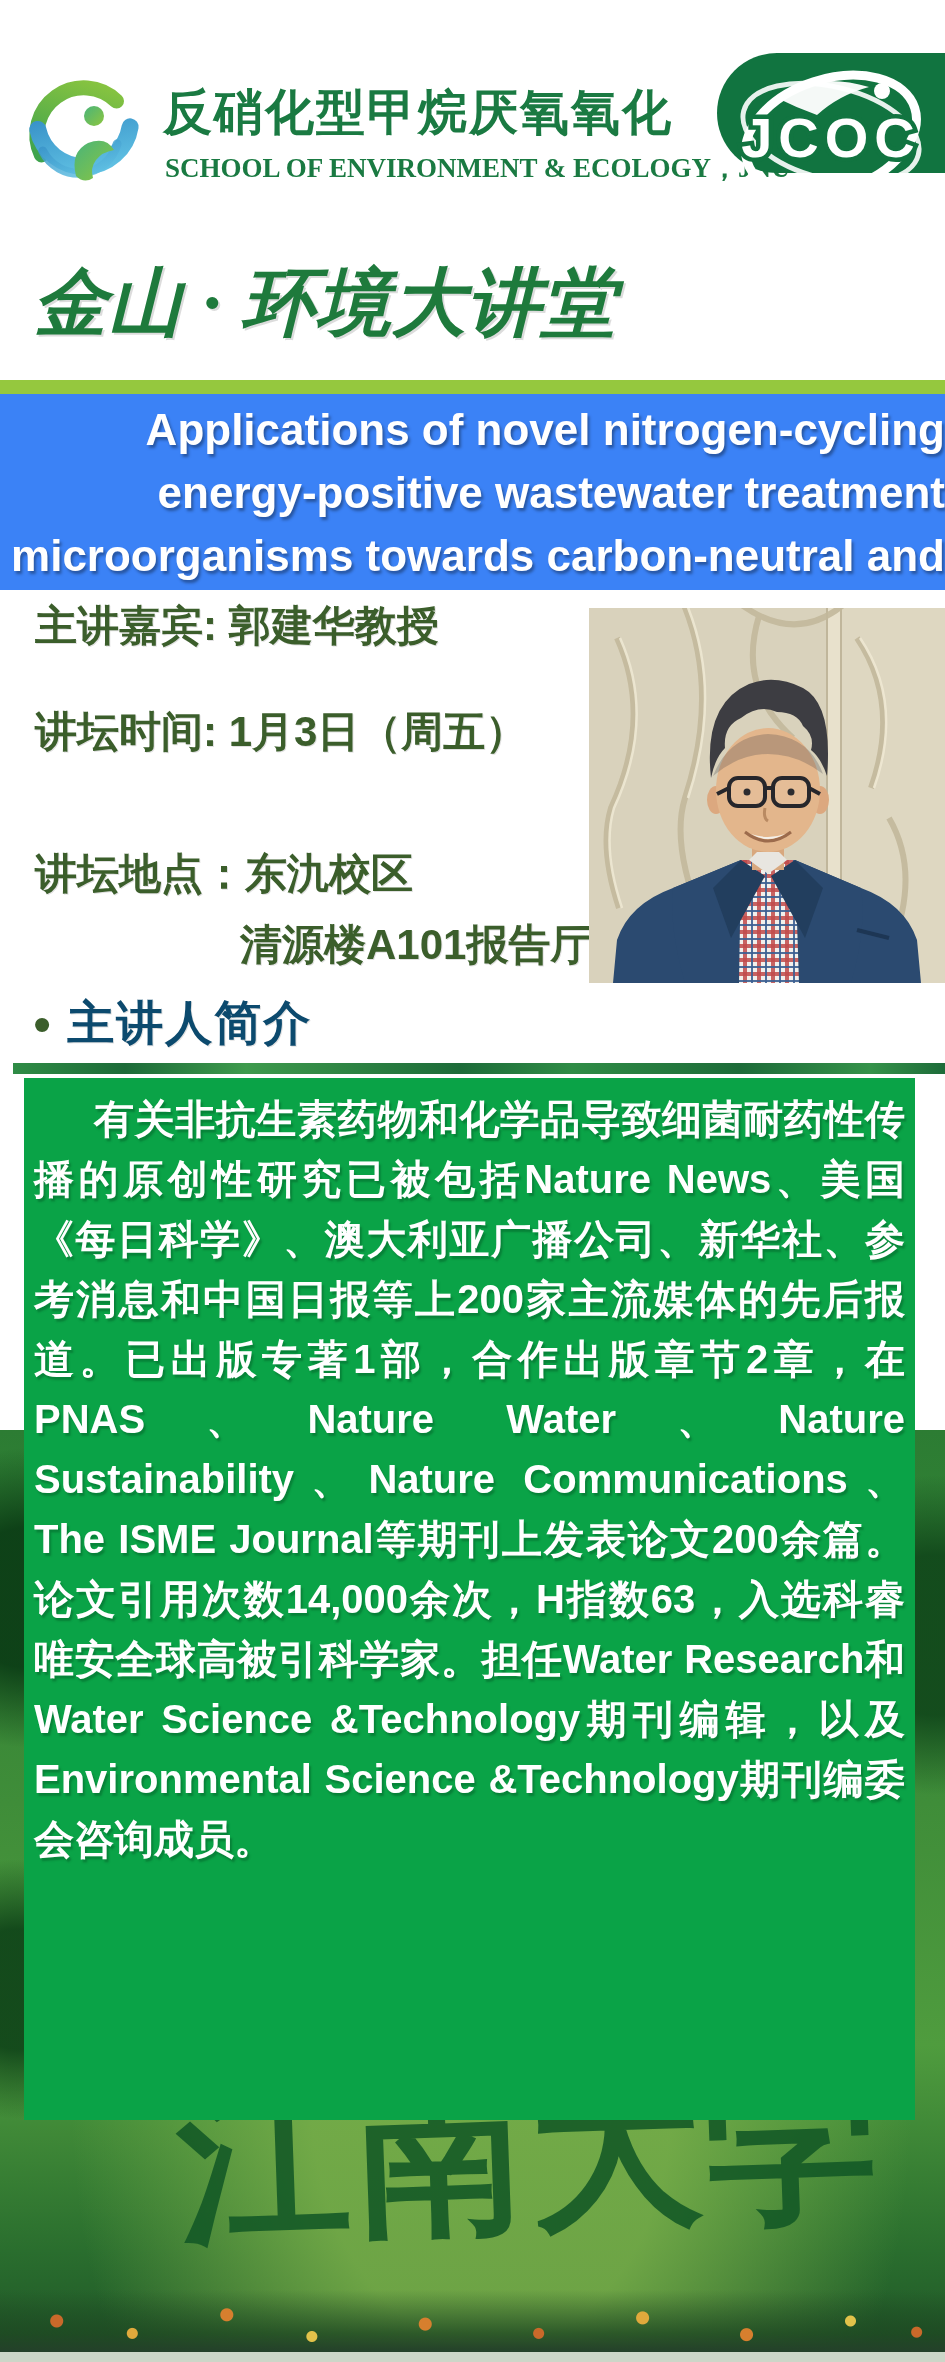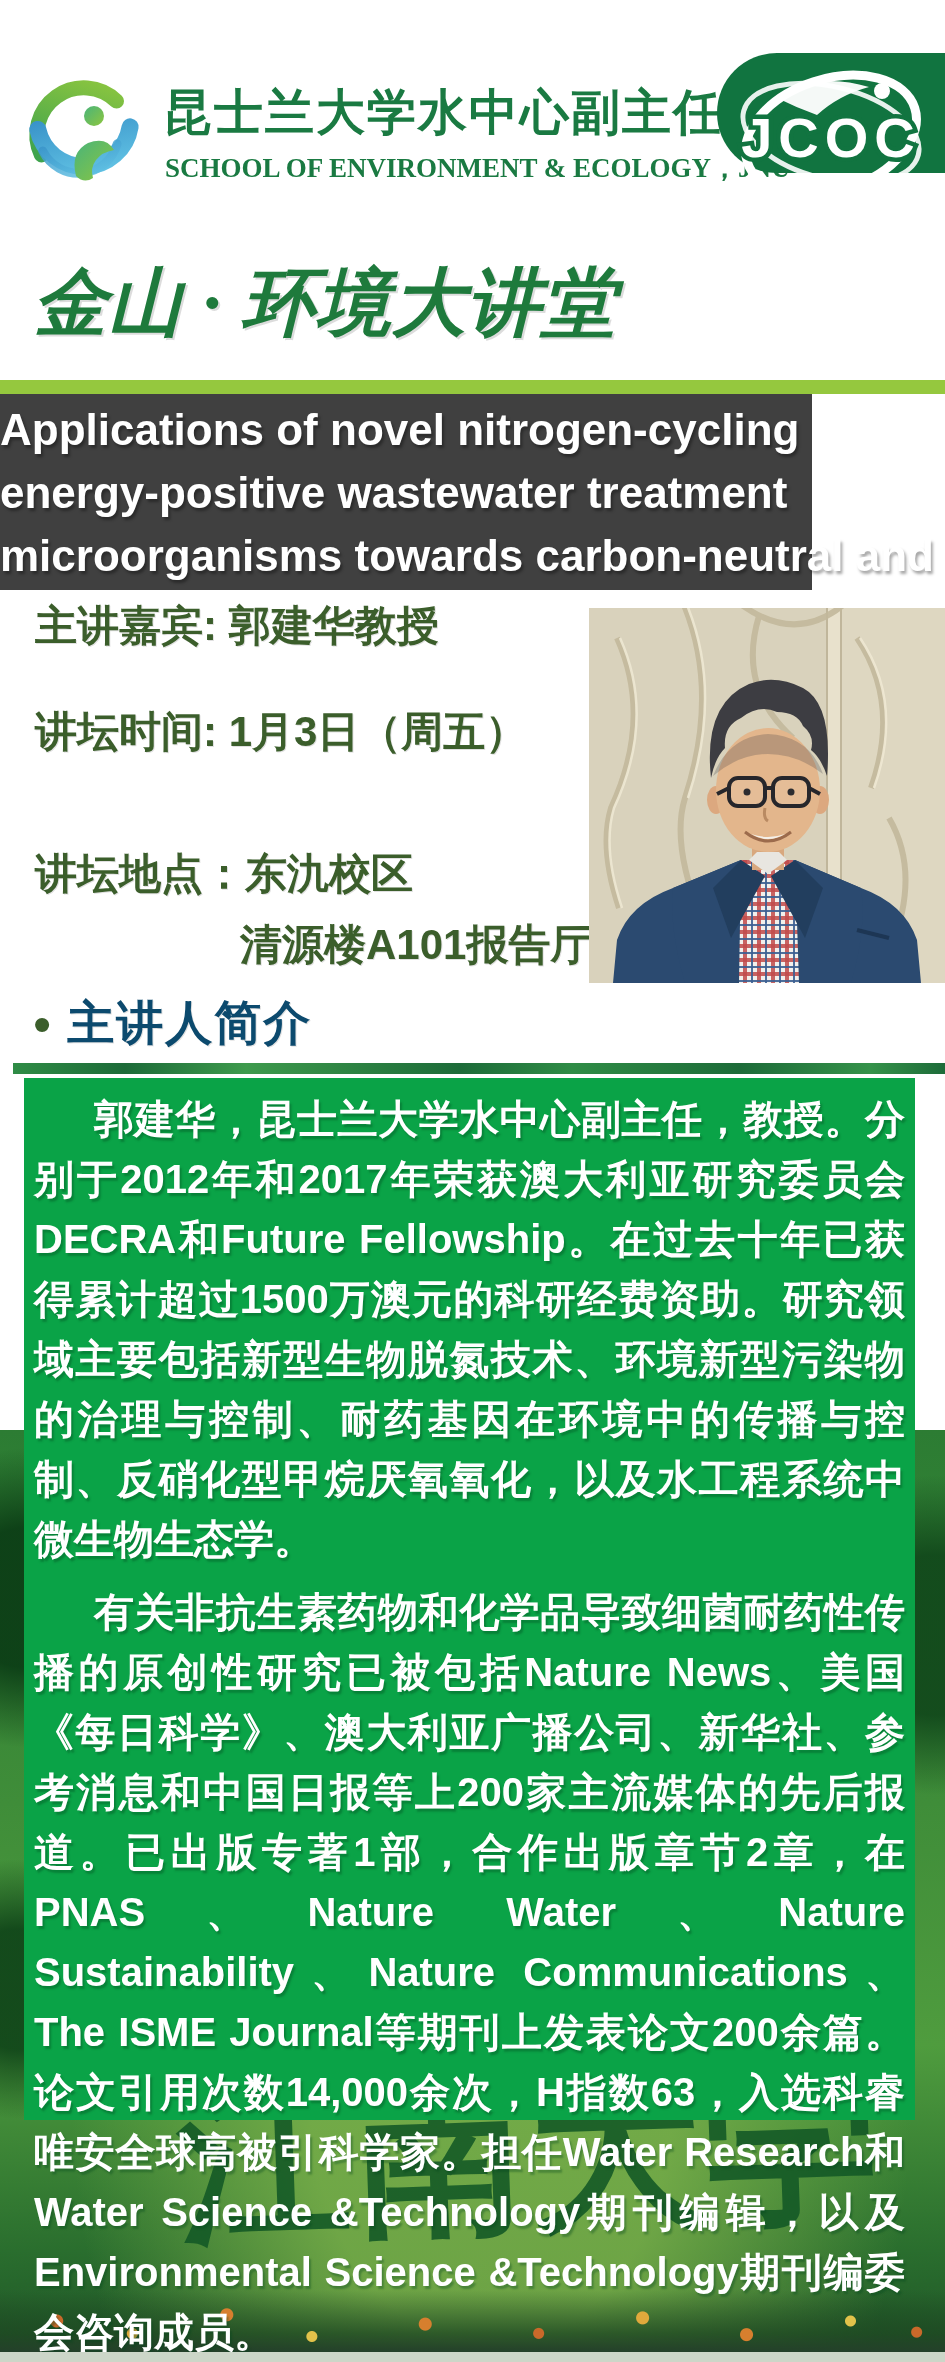--- a/index.html
+++ b/index.html
@@ -16,22 +16,22 @@
             border-radius:80px 0 0 80px;}
   .jcoc-box svg{position:absolute;left:0;top:0;}
 
   
   .series-title{position:absolute;left:33px;top:254px;font-size:74px;font-weight:bold;
                 font-family:"Liberation Serif","DejaVu Serif",serif;color:#1e7a3c;
                 letter-spacing:1px;white-space:nowrap;text-shadow:2px 2px 0 rgba(60,60,60,0.18);font-style:italic;}
 
   
   .accent-strip{position:absolute;left:0;top:380px;width:945px;height:14px;background:#95c83e;}
-  .talk-banner{position:absolute;left:0;top:394px;width:812px;height:196px;background:#404040;
-               display:flex;flex-direction:column;justify-content:center;align-items:flex-start;}
+  .talk-banner{position:absolute;left:0;top:394px;width:945px;height:196px;background:#3b82f6;
+               display:flex;flex-direction:column;justify-content:center;align-items:flex-end;}
   .talk-line{color:#ffffff;font-size:44px;font-weight:bold;line-height:63px;
              text-shadow:2px 3px 3px rgba(0,0,0,0.35);white-space:nowrap;}
 
   
   .info-line{position:absolute;left:35px;font-size:42px;font-weight:bold;color:#3b5e2b;
              white-space:nowrap;text-shadow:1px 1px 0 rgba(0,0,0,0.12);}
   .i1{top:598px;} .i2{top:704px;} .i3{top:775px;left:228px;} .i4{top:846px;} .i5{top:917px;left:240px;}
 
   .speaker-photo{position:absolute;left:589px;top:608px;width:356px;height:375px;}
 
@@ -108,21 +108,21 @@
             <stop offset="1" stop-color="#8dc63f"></stop>
         </linearGradient>
       </defs>
       <path d="M12,86 A47,47 0 0,1 98,52" stroke="url(#gGreen)" stroke-width="15" fill="none" stroke-linecap="round" transform="rotate(-14 58 78)"></path>
       <path d="M12,86 A47,47 0 0,0 99,55" stroke="url(#gBlue)" stroke-width="17" fill="none" stroke-linecap="round" transform="rotate(18 58 78)"></path>
       <path d="M20,100 A40,40 0 0,0 92,80" stroke="url(#gBlue)" stroke-width="9" fill="none" stroke-linecap="round" opacity="0.85" transform="rotate(10 58 78)"></path>
       <circle cx="68" cy="58" r="10" fill="url(#gTeal)"></circle>
       <path d="M50,118 Q44,94 62,85 Q80,78 88,92 Q76,94 70,102 Q64,110 67,120 Q58,126 50,118 Z" fill="url(#gTeal)"></path>
     </svg>
   </div>
-  <div class="school-cn">昆士兰大学水中心副主任</div>
+  <div class="school-cn">反硝化型甲烷厌氧氧化</div>
   <div class="school-en">SCHOOL OF ENVIRONMENT &amp; ECOLOGY，JNU</div>
 
   <div class="jcoc-box">
     <svg width="228" height="160" viewBox="0 0 228 160">
       <g>
         <ellipse cx="114" cy="82" rx="88" ry="56" fill="none" stroke="#ffffff" stroke-width="9" transform="rotate(-18 114 82)"></ellipse>
         <ellipse cx="114" cy="80" rx="90" ry="46" fill="none" stroke="#ffffff" stroke-width="5" opacity="0.9" transform="rotate(14 114 80)"></ellipse>
         <path d="M58,44 Q100,18 152,34 Q122,42 100,62 Q78,54 58,44 Z" fill="#ffffff" opacity="0.96"></path>
         <circle cx="165" cy="38" r="8" fill="#ffffff"></circle>
         <text x="114" y="104" text-anchor="middle" font-family="Liberation Sans, DejaVu Sans, sans-serif" font-size="56" font-weight="bold" fill="#ffffff" stroke="#117440" stroke-width="9" style="paint-order:stroke" letter-spacing="6">JCOC</text>
@@ -207,17 +207,16 @@
     </svg>
   </div>
 
   <div class="bio-heading-row">
     <span class="bio-bullet">•</span>
     <span class="bio-heading">主讲人简介</span>
   </div>
   <div class="section-divider"></div>
 
   <div class="bio-panel">
-    <p>郭建华，昆士兰大学水中心副主任，教授。分别于2012年和2017年荣获澳大利亚研究委员会DECRA和Future Fellowship。在过去十年已获得累计超过1500万澳元的科研经费资助。研究领域主要包括新型生物脱氮技术、环境新型污染物的治理与控制、耐药基因在环境中的传播与控制、反硝化型甲烷厌氧氧化，以及水工程系统中微生物生态学。</p>
     <p>有关非抗生素药物和化学品导致细菌耐药性传播的原创性研究已被包括Nature News、美国《每日科学》、澳大利亚广播公司、新华社、参考消息和中国日报等上200家主流媒体的先后报道。已出版专著1部，合作出版章节2章，在PNAS、Nature Water、Nature Sustainability、Nature Communications、The ISME Journal等期刊上发表论文200余篇。论文引用次数14,000余次，H指数63，入选科睿唯安全球高被引科学家。担任Water Research和Water Science &amp;Technology期刊编辑，以及Environmental Science &amp;Technology期刊编委会咨询成员。</p>
   </div>
 
 </div>
 
 </body></html>

